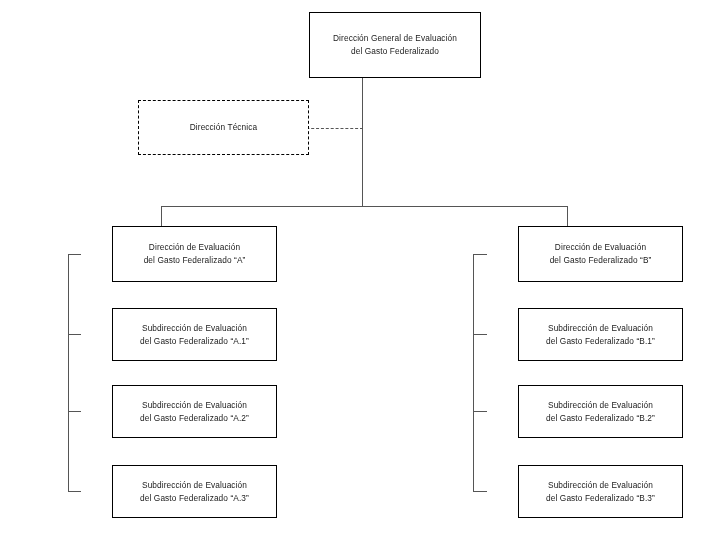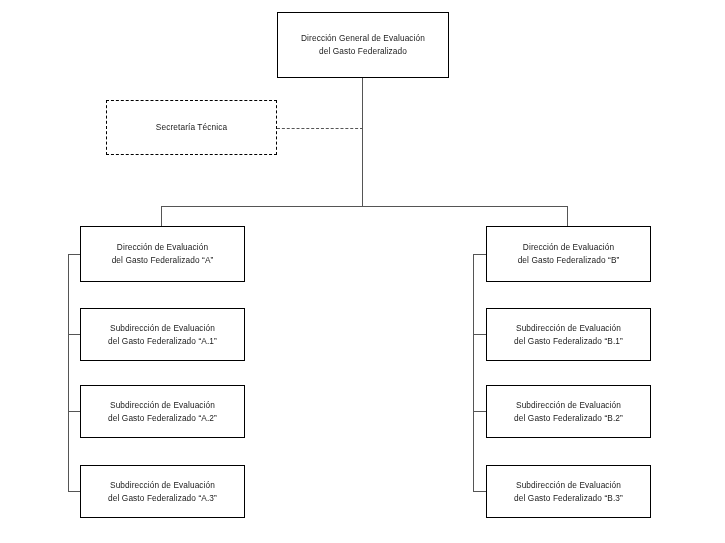--- a/index.html
+++ b/index.html
@@ -29,20 +29,21 @@
     display: flex;
     align-items: center;
     justify-content: center;
     text-align: center;
     color: #1a1a1a;
     font-size: 8.3px;
     line-height: 1.55;
     letter-spacing: 0.1px;
     padding: 2px 5px;
     z-index: 3;
+    margin-left: 32px;
   }
   .node.dashed {
     border: 1px dashed #000000;
   }
   .node-label {
     display: block;
     white-space: pre-line;
   }
   .connector {
     position: absolute;
@@ -63,21 +64,21 @@
 <div id="org-chart">
 
   <div class="node" style="left:277px; top:12px; width:172px; height:66px;">
     <span class="node-label">Dirección General de Evaluación
 del Gasto Federalizado</span>
   </div>
 
   <div class="connector v" style="left:362px; top:78px; height:129px;"></div>
 
   <div class="node dashed" style="left:106px; top:100px; width:171px; height:55px;">
-    <span class="node-label">Secretaría Técnica</span>
+    <span class="node-label">Dirección Técnica</span>
   </div>
 
   <div class="connector dashed-h" style="left:277px; top:128px; width:86px;"></div>
 
   <div class="connector h" style="left:161px; top:206px; width:406px;"></div>
   <div class="connector v" style="left:161px; top:206px; height:20px;"></div>
   <div class="connector v" style="left:567px; top:206px; height:20px;"></div>
 
   <div class="node" style="left:80px; top:226px; width:165px; height:56px;">
     <span class="node-label">Dirección de Evaluación

